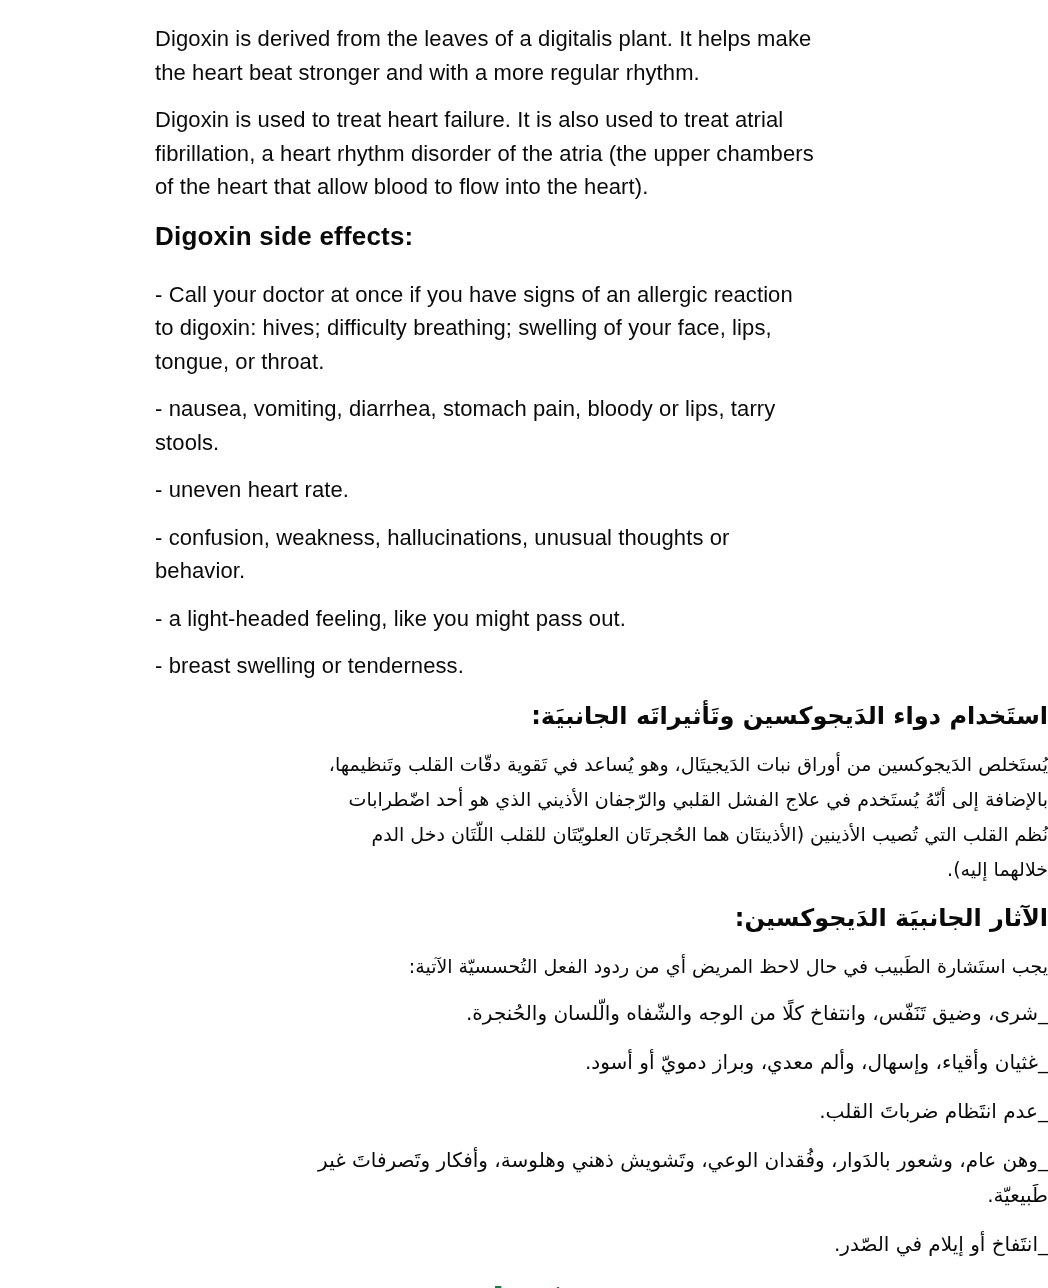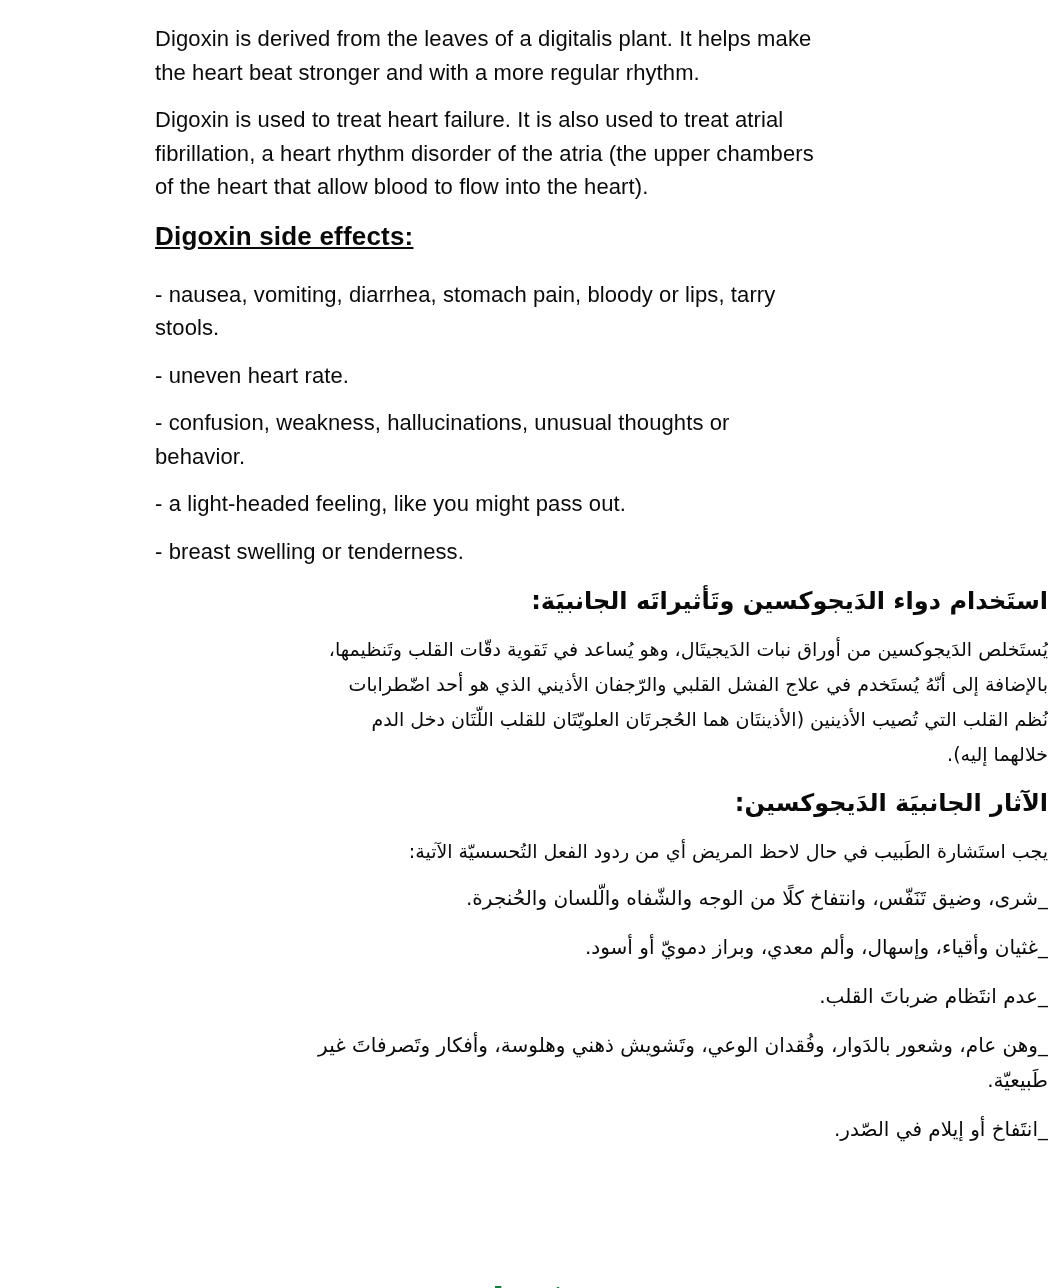--- a/index.html
+++ b/index.html
@@ -31,21 +31,20 @@
     margin-bottom: 14px;
     letter-spacing: 0.1px;
   }
   .en-h {
     font-size: 26px;
     font-weight: bold;
     line-height: 36px;
     margin-top: 8px;
     margin-bottom: 24px;
     letter-spacing: 0.2px;
-    text-decoration: underline;
   }
   
   .ar-block {
     direction: rtl;
     text-align: right;
     padding-left: 100px;
     font-family: "DejaVu Sans", sans-serif;
   }
   .ar-h {
     font-size: 24px;
@@ -87,20 +86,23 @@
 
   <section class="en-block">
     <p class="en-p">Digoxin is derived from the leaves of a digitalis plant. It helps make
 the heart beat stronger and with a more regular rhythm.</p>
     <p class="en-p">Digoxin is used to treat heart failure. It is also used to treat atrial
 fibrillation, a heart rhythm disorder of the atria (the upper chambers
 of the heart that allow blood to flow into the heart).</p>
 
     <h1 class="en-h">Digoxin side effects:</h1>
 
+    <p class="en-p">- Call your doctor at once if you have signs of an allergic reaction
+to digoxin: hives; difficulty breathing; swelling of your face, lips,
+tongue, or throat.</p>
     <p class="en-p">- nausea, vomiting, diarrhea, stomach pain, bloody or lips, tarry
 stools.</p>
     <p class="en-p">- uneven heart rate.</p>
     <p class="en-p">- confusion, weakness, hallucinations, unusual thoughts or
 behavior.</p>
     <p class="en-p">- a light-headed feeling, like you might pass out.</p>
     <p class="en-p">- breast swelling or tenderness.</p>
   </section>
 
   <section class="ar-block">

